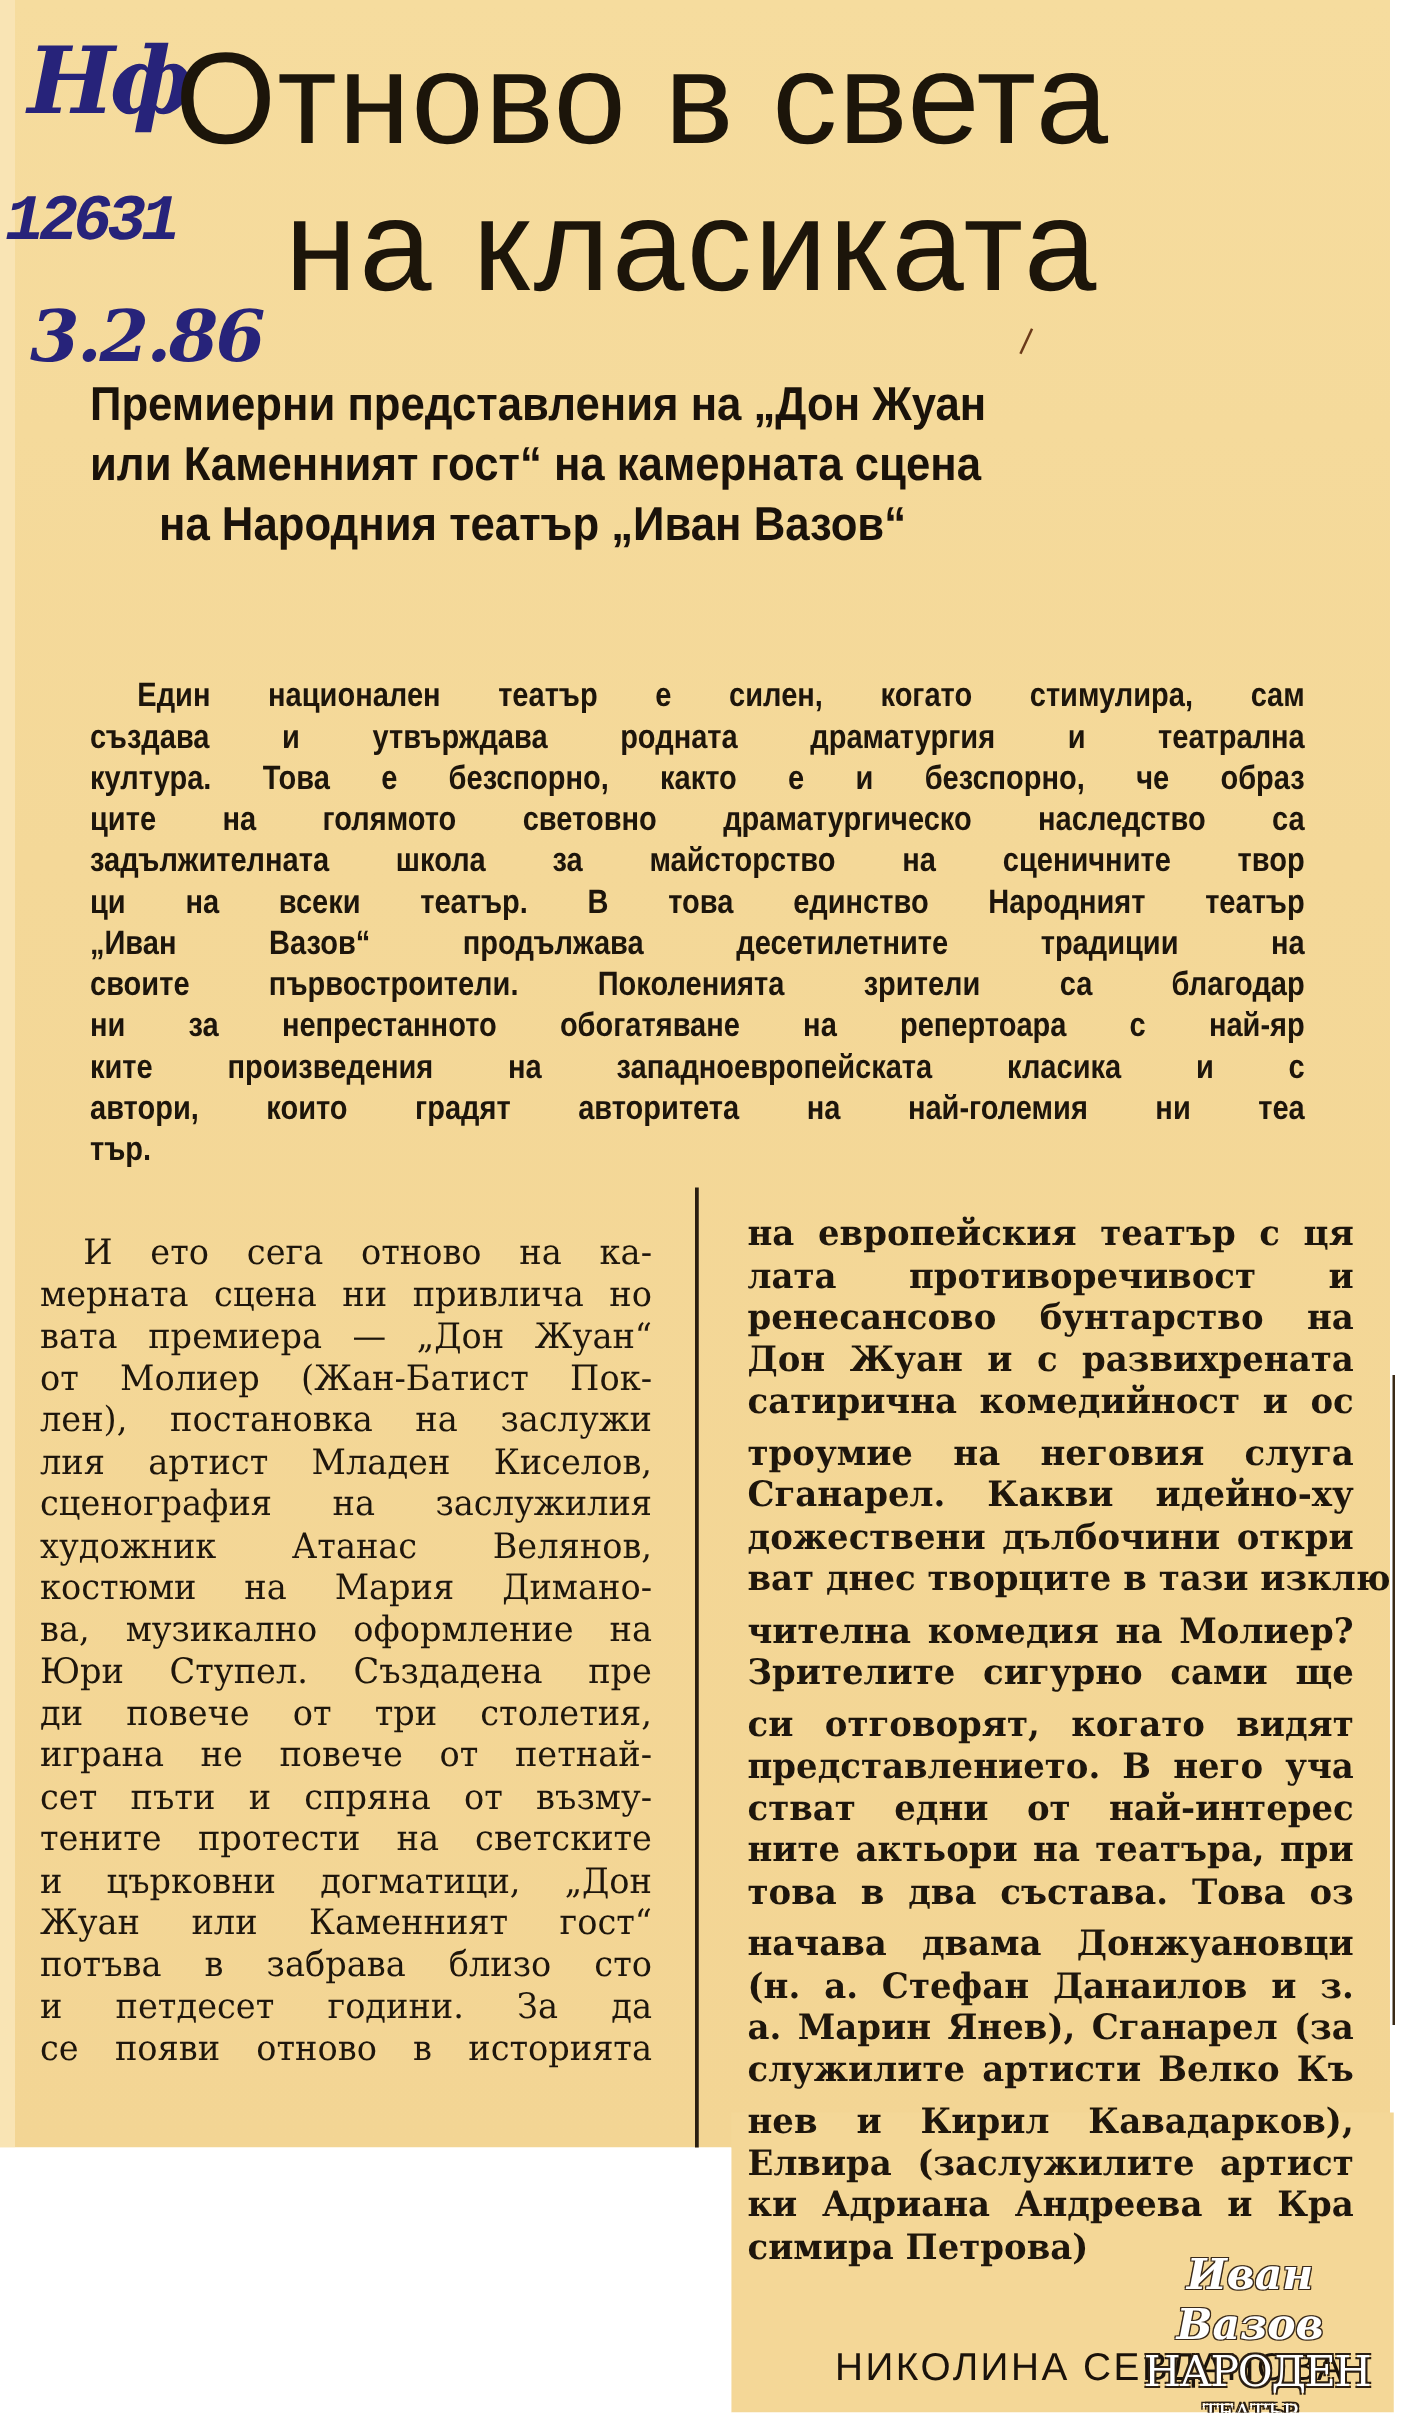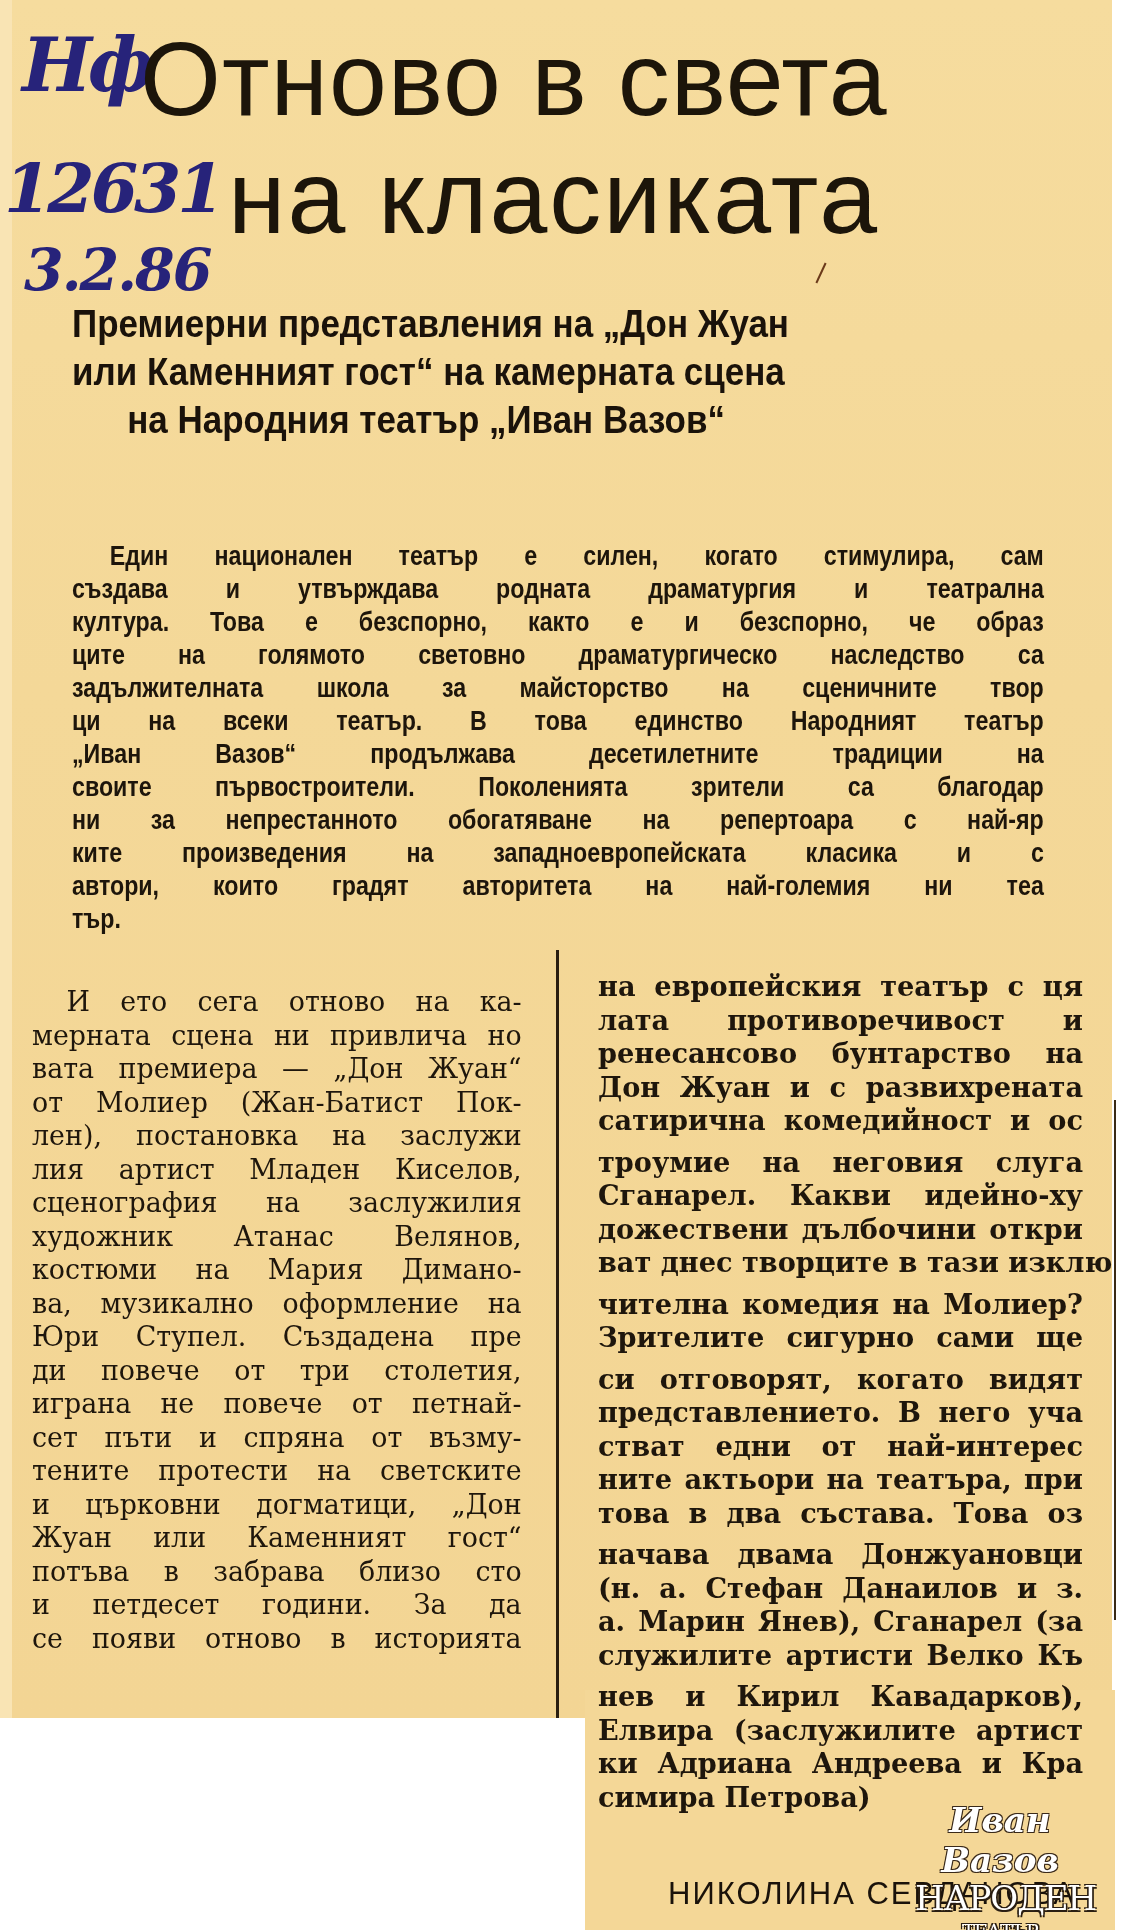--- a/index.html
+++ b/index.html
@@ -21,21 +21,21 @@
   }
   .left-margin-strip {
     position: absolute; left: 0; top: 0; width: 12px; height: 1718px;
     background: #f9e4b4;
   }
   .hand {
     position: absolute; color: #27237a;
     font-family: "DejaVu Serif", serif; font-style: italic; font-weight: bold;
   }
   .hand-1 { left: 22px; top: 22px; font-size: 74px; letter-spacing: -4px; }
-  .hand-2 { left: 4px; top: 148px; font-size: 68px; letter-spacing: -4px; }
+  .hand-2 { left: 4px; top: 148px; font-size: 52px; letter-spacing: -4px; font-family: Liberation Mono, monospace; }
   .hand-3 { left: 24px; top: 236px; font-size: 57px; letter-spacing: -2px; }
 
   .headline {
     position: absolute; left: 140px; top: 20px; width: 900px;
     font-family: Liberation Sans, sans-serif; color: #1c150a;
     font-size: 104px; line-height: 118px; font-weight: normal;
   }
   .headline .l1 { display: block; margin-left: 0px; letter-spacing: 1px; }
   .headline .l2 { display: block; margin-left: 88px; letter-spacing: 2px; }
 

